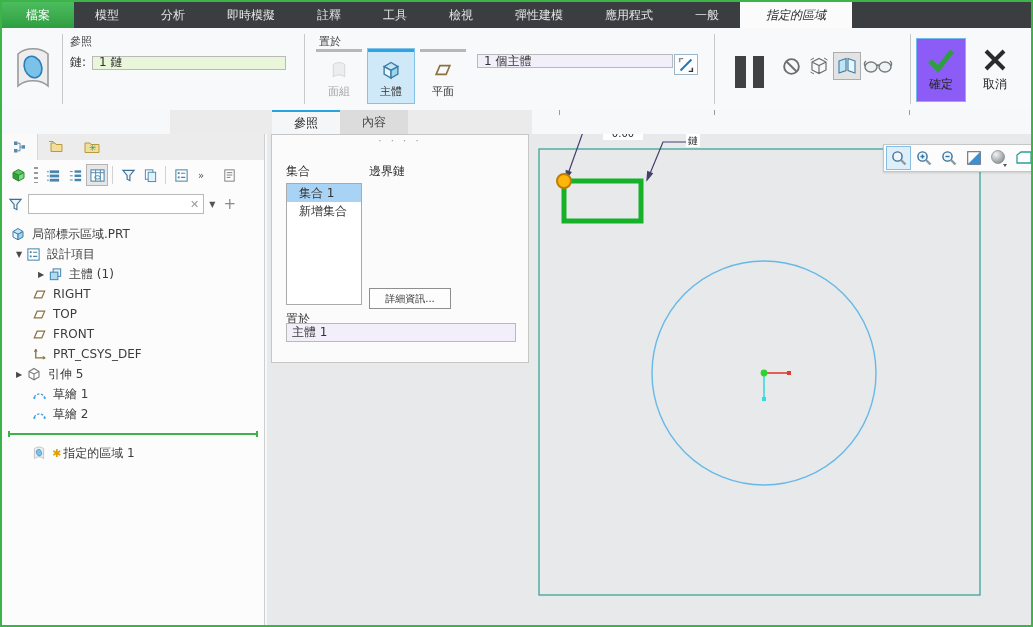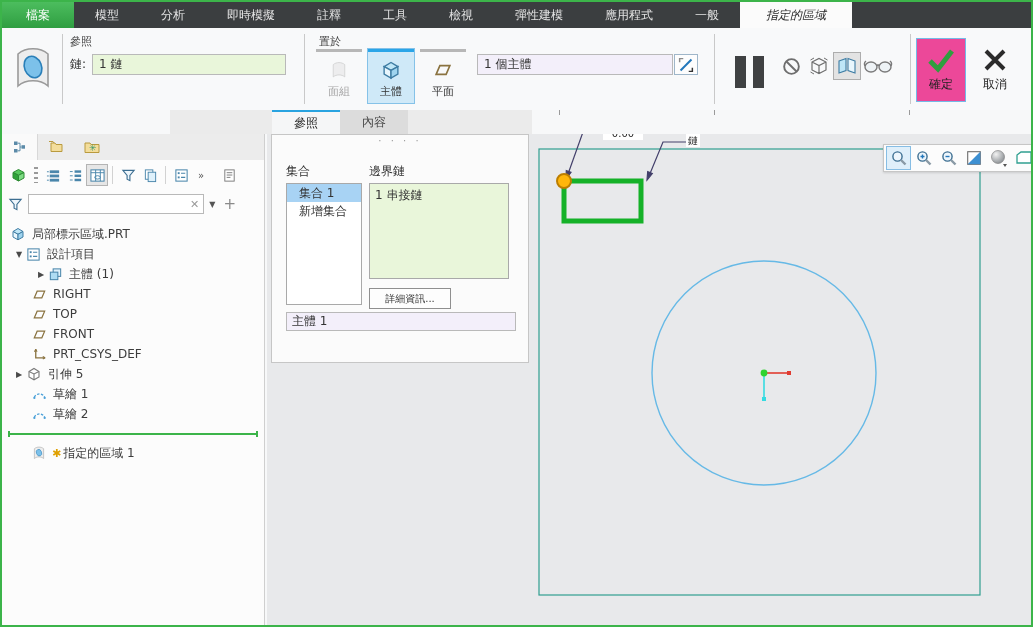--- a/index.html
+++ b/index.html
@@ -11,39 +11,39 @@
   .mtab { color:#e4e4e4; font-size:12px; display:flex; align-items:center; padding:0 21px; cursor:default; }
   .mtab.file { background:linear-gradient(#4cbd5e,#2f9e41); color:#fff; padding:8px 24px; }
   .mtab.active { background:#fbfbfb; color:#2b2b2b; font-style:italic; padding:0 26px; }
 
   
   .ribbon { position:absolute; left:0; top:26px; width:1029px; height:82px; background:#f8f9fa; }
   .rsep { position:absolute; top:6px; width:1px; height:70px; background:#c9c9c9; }
   .feature-box { position:absolute; left:7px; top:9px; width:48px; height:62px; display:flex; align-items:center; justify-content:center; }
   .glabel { position:absolute; top:6px; font-size:11px; color:#444; }
   .chain-row { position:absolute; left:68px; top:26px; display:flex; align-items:center; font-size:12px; color:#333; }
-  .fld { height:21px; border:1px solid #b9b9b9; font-size:12px; color:#333; display:flex; align-items:center; padding:0 6px; }
+  .fld { height:14px; border:1px solid #b9b9b9; font-size:12px; color:#333; display:flex; align-items:center; padding:0 6px; }
   .fld.green { background:#e9f6da; width:194px; margin-left:6px; }
   .fld.lav { background:#f3effa; width:196px; position:absolute; left:475px; top:26px; }
   .resize-btn { position:absolute; left:672px; top:26px; width:24px; height:21px; border:1px solid #9fb6c9; background:#fdfdfd; display:flex; align-items:center; justify-content:center; }
   .mini-tabs { position:absolute; left:313px; top:20px; display:flex; gap:4px; }
   .mini-tab { width:48px; height:56px; display:flex; flex-direction:column; align-items:center; font-size:11px; color:#333; border:1px solid transparent; }
   .mini-tab .bar { width:100%; height:3px; background:#b7b7b7; margin-bottom:4px; }
   .mini-tab.selected { background:#cfe9f8; border-color:#85c2e8; }
   .mini-tab.selected .bar { background:#2aa5e8; }
   .mini-tab.disabled { color:#a5a5a5; }
   .mini-tab .micon { height:28px; display:flex; align-items:center; }
   .rb-icons { position:absolute; top:24px; display:flex; align-items:center; }
   .pause { display:flex; gap:7px; position:absolute; left:733px; top:28px; }
   .pause span { display:block; width:11px; height:32px; background:#3f4142; }
   .ricon { width:28px; height:28px; display:flex; align-items:center; justify-content:center; }
   .ricon.pressed { background:#e3e3e3; border:1px solid #adadad; }
   .okcancel { position:absolute; left:914px; top:10px; display:flex; gap:4px; }
   .bigbtn { width:50px; height:64px; display:flex; flex-direction:column; align-items:center; justify-content:center; gap:3px; font-size:12px; color:#222; }
-  .bigbtn.ok { background:#ec4899; border:1px solid #74b9e7; }
+  .bigbtn.ok { background:#8b5cf6; border:1px solid #74b9e7; }
 
   
   .subband { position:absolute; left:0; top:108px; width:1029px; height:24px; background:#f7f8f9; }
   .subband .mid { position:absolute; left:168px; top:0; width:362px; height:24px; background:#ebebeb; display:flex; }
   .ptab { width:68px; height:24px; display:flex; align-items:center; justify-content:center; font-size:12px; color:#444; }
   .ptab.active { background:#f5f6f7; border-top:2px solid #29a3e0; color:#222; margin-left:102px; }
   .ptab.idle { background:#dcdcdc; }
   .tick { position:absolute; top:0; width:1px; height:5px; background:#9a9a9a; }
 
   
@@ -74,21 +74,21 @@
 
   
   .refcard { position:absolute; left:269px; top:132px; width:258px; height:229px; background:#fbfbfb; border:1px solid #c6c6c6; font-size:12px; color:#333; }
   .dragdots { position:absolute; left:0; right:0; top:0; text-align:center; color:#999; font-size:10px; letter-spacing:3px; }
   .rc-label { position:absolute; font-size:12px; color:#333; }
   .setlist { position:absolute; left:14px; top:48px; width:76px; height:122px; background:#fff; border:1px solid #a9a9a9; }
   .setlist .item { height:18px; display:flex; align-items:center; padding-left:12px; }
   .setlist .item.sel { background:#a8d3f4; }
   .boundary { position:absolute; left:97px; top:48px; width:140px; height:96px; background:#e9f6da; border:1px solid #a9a9a9; padding:3px 5px; }
   .details-btn { position:absolute; left:97px; top:153px; width:82px; height:21px; background:#fdfdfd; border:1px solid #8f8f8f; font-size:10px; color:#333; display:flex; align-items:center; justify-content:center; }
-  .place-input { position:absolute; left:14px; top:177px; width:230px; height:19px; background:#f3effa; border:1px solid #b9b9b9; display:flex; align-items:center; padding-left:5px; }
+  .place-input { position:absolute; left:14px; top:188px; width:230px; height:19px; background:#f3effa; border:1px solid #b9b9b9; display:flex; align-items:center; padding-left:5px; }
 
   
   .canvas { position:absolute; left:265px; top:132px; width:766px; height:493px; background:#e8e9eb; overflow:hidden; }
   .cv-label { position:absolute; background:#fff; color:#222; font-size:10px; line-height:13px; padding:0 2px; }
   .cv-toolbar { position:absolute; left:616px; top:10px; height:28px; background:#fcfcfc; border:1px solid #c6c6c6; display:flex; align-items:center; padding:0 2px; box-shadow:0 1px 2px rgba(0,0,0,.12); }
   .cvt { width:25px; height:24px; display:flex; align-items:center; justify-content:center; }
   .cvt.selected { border:1px solid #86bde4; background:#dfeffa; }
 </style>
 </head>
 <body>
@@ -556,19 +556,18 @@
   </div>
 
   <div class="refcard">
     <div class="dragdots">· · · ·</div>
     <div class="rc-label" style="left:14px; top:28px">集合</div>
     <div class="rc-label" style="left:97px; top:28px">邊界鏈</div>
     <div class="setlist">
       <div class="item sel">集合 1</div>
       <div class="item">新增集合</div>
     </div>
-    <div class="boundary">1 串接鏈</div>
     <div class="details-btn">詳細資訊...</div>
     <div class="rc-label" style="left:14px; top:176px">置於</div>
     <div class="place-input">主體 1</div>
   </div>
 
 </div>
 
 </body></html>

